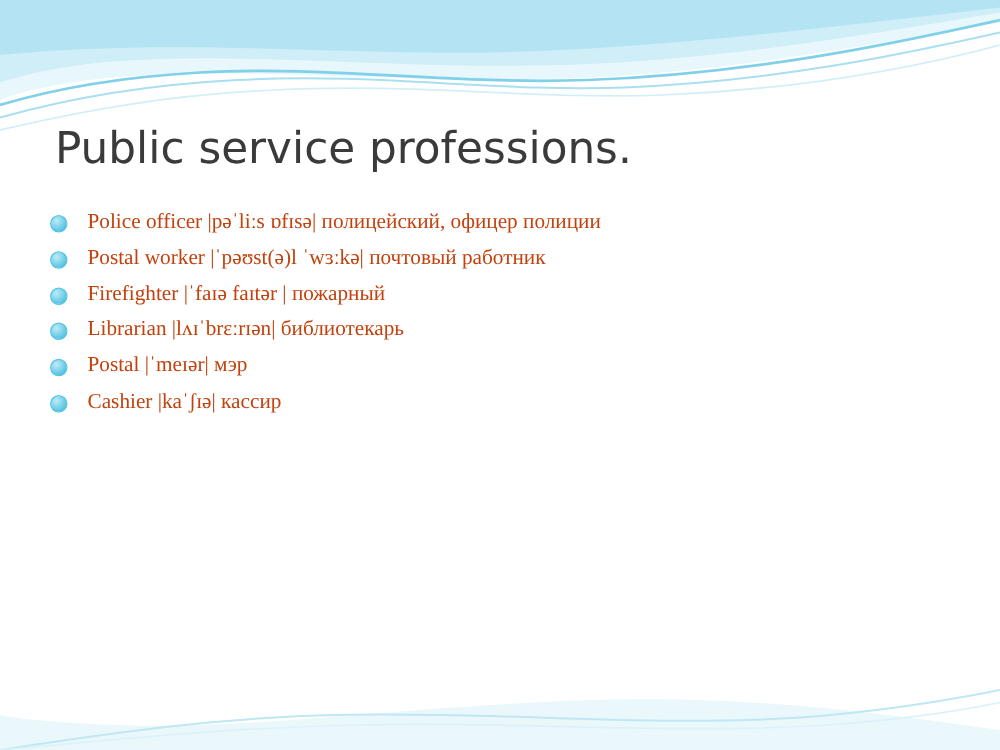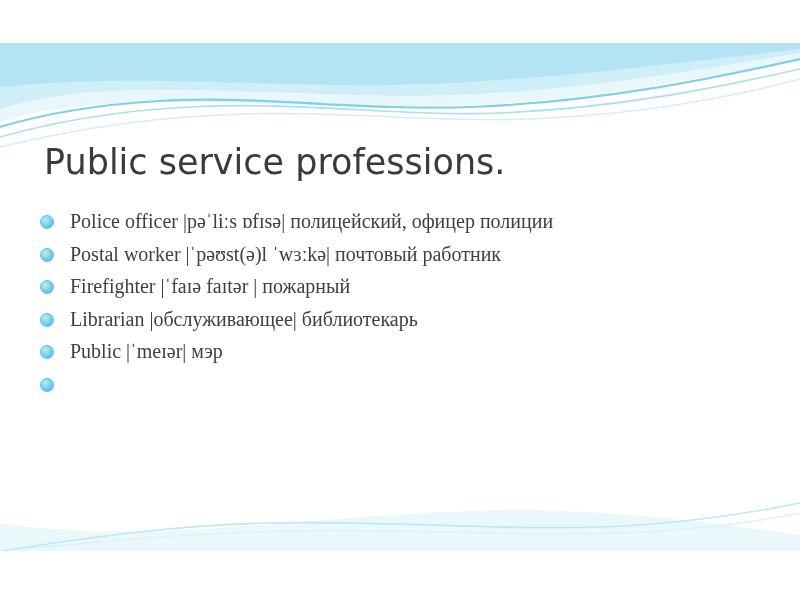--- a/index.html
+++ b/index.html
@@ -11,23 +11,22 @@
     height: 600px;
     background: #ffffff;
     font-family: "Liberation Sans", sans-serif;
     overflow: hidden;
     position: relative;
   }
   .slide {
     position: absolute;
     inset: 0;
     width: 800px;
-    height: 508px;
+    height: 600px;
     overflow: hidden;
-    margin-top: 43px;
   }
   .deco-top {
     position: absolute;
     top: 0;
     left: 0;
     width: 800px;
     height: 120px;
     pointer-events: none;
   }
   .deco-bottom {
@@ -57,23 +56,23 @@
     width: 730px;
     margin: 0;
     padding: 0;
     list-style: none;
   }
   .body-list li {
     position: relative;
     padding-left: 34px;
     margin-bottom: 7px;
     font-family: "Liberation Serif", serif;
-    font-size: 20px;
+    font-size: 17px;
     line-height: 1.28;
-    color: #404040;
+    color: #c2410c;
   }
   .bullet {
     position: absolute;
     left: 4px;
     top: 6px;
     width: 14px;
     height: 14px;
     border-radius: 50%;
     background: radial-gradient(circle at 35% 30%, #bfeaf5 0%, #7fd4ec 45%, #35b4dc 100%);
     border: 1px solid #57c3e3;
@@ -113,24 +112,25 @@
     <li>
       <span class="bullet"></span>
       <span class="li-text">Postal worker |ˈpəʊst(ə)l ˈwɜːkə| почтовый работник</span>
     </li>
     <li>
       <span class="bullet"></span>
       <span class="li-text">Firefighter |ˈfaɪə faɪtər | пожарный</span>
     </li>
     <li>
       <span class="bullet"></span>
-      <span class="li-text">Librarian |обслуживающее| библиотекарь</span>
+      <span class="li-text">Librarian |lʌɪˈbrɛːrɪən| библиотекарь</span>
     </li>
     <li>
       <span class="bullet"></span>
-      <span class="li-text">Public   |ˈmeɪər| мэр</span>
+      <span class="li-text">Postal   |ˈmeɪər| мэр</span>
     </li>
     <li>
       <span class="bullet"></span>
+      <span class="li-text">Cashier  |kaˈʃɪə| кассир</span>
     </li>
   </ul>
 
 </div>
 
 </body></html>

